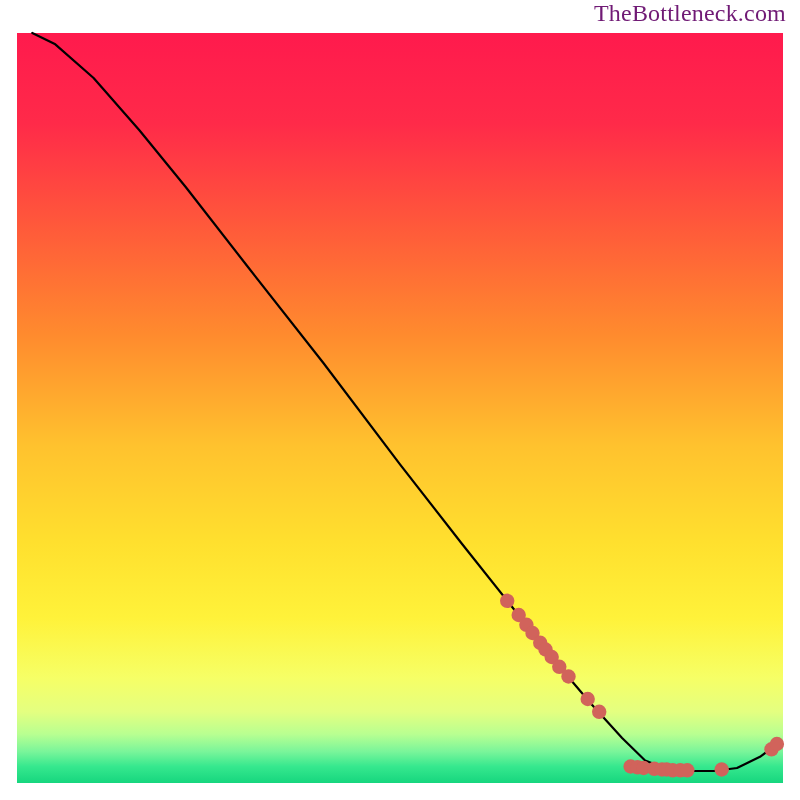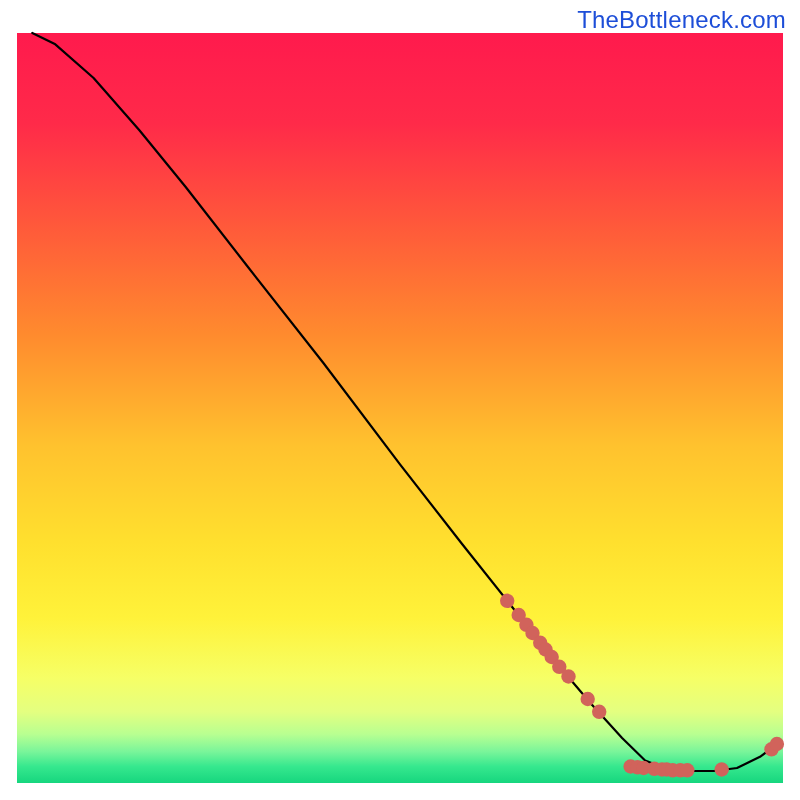--- a/index.html
+++ b/index.html
@@ -10,25 +10,25 @@
     overflow: hidden;
     background: #fff;
   }
   .stage {
     position: relative;
     width: 800px;
     height: 800px;
   }
   .watermark {
     position: absolute;
-    top: 6px;
+    top: 0;
     right: 14px;
-    font-family: Liberation Sans, sans-serif;
+    font-family: Liberation Serif, serif;
     font-size: 24px;
-    color: #1d4ed8;
+    color: #701a75;
     letter-spacing: 0.2px;
     user-select: none;
   }
   svg {
     display: block;
   }
 </style>
 </head>
 <body>
 

